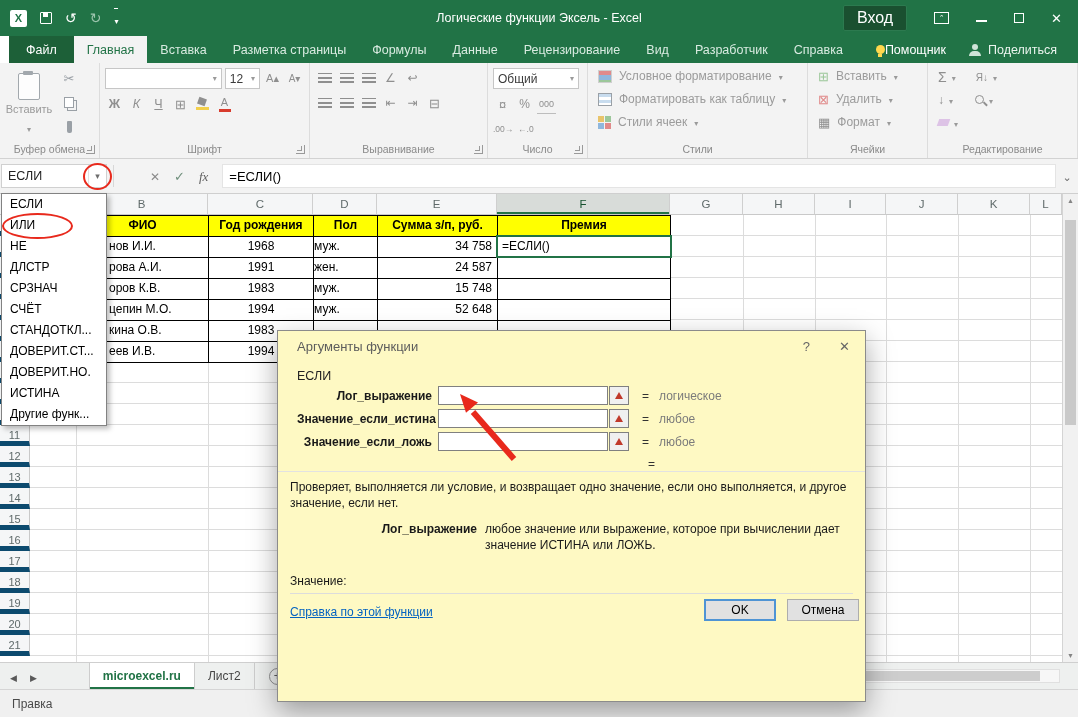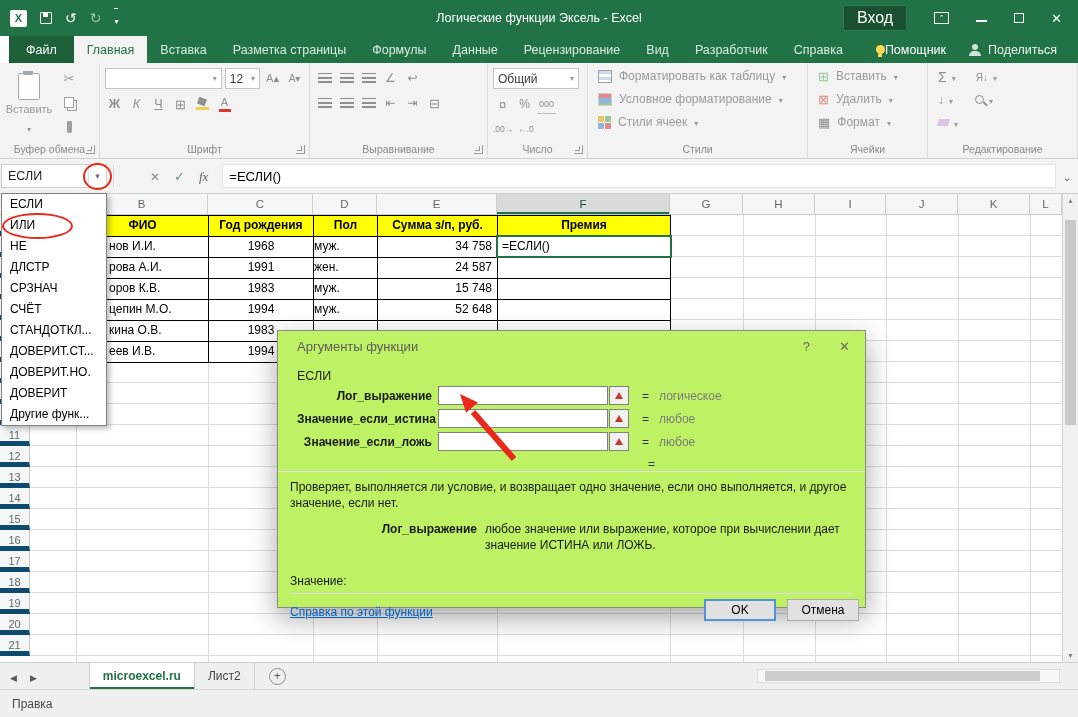--- a/index.html
+++ b/index.html
@@ -176,21 +176,21 @@
 .zplus::before{content:"+";font-size:13px;color:#555}
 .ztrack{width:110px;height:2px;background:#9d9d9d;position:relative;display:inline-block}
 .zthumb{position:absolute;left:50%;top:-6px;width:7px;height:14px;background:#f5f5f5;border:1px solid #8b8b8b;transform:translateX(-50%)}
 .zoomtxt{min-width:38px;text-align:right}
 
 
 .ndrop{position:absolute;left:1px;top:193px;width:106px;background:#fff;border:1px solid #828282;box-shadow:3px 3px 5px rgba(0,0,0,.25);z-index:30}
 .nd-item{height:21px;line-height:21px;padding-left:8px;font-size:12px;color:#000;white-space:nowrap;overflow:hidden}
 
 
-.dlg{position:absolute;left:277px;top:330px;width:589px;height:278px;background:#bef264;border:1px solid #8b8b8b;box-shadow:0 10px 26px rgba(0,0,0,.35);z-index:40;font-size:12px;color:#1a1a1a}
+.dlg{position:absolute;left:277px;top:330px;width:589px;height:372px;background:#fef9c3;border:1px solid #8b8b8b;box-shadow:0 10px 26px rgba(0,0,0,.35);z-index:40;font-size:12px;color:#1a1a1a}
 .dlg-title{position:absolute;left:0;top:0;right:0;height:30px;display:flex;align-items:center;padding:0 15px 0 19px}
 .dlg-titletxt{font-size:13px;color:#5c5c5c;flex:1}
 .dlg-help{margin-right:29px}
 .dlg-help::before{content:"?";font-size:13px;color:#666}
 .dlg-close::before{content:"✕";font-size:13px;color:#666}
 .dlg-func{position:absolute;left:19px;top:38px;font-size:12.5px;color:#222}
 .dlg-fields{position:absolute;left:19px;top:55px;right:10px}
 .drow{display:flex;align-items:center;height:19px;margin-bottom:4px}
 .dl{width:141px;text-align:right;font-weight:bold;font-size:12px;color:#1a1a1a;padding-right:6px;white-space:nowrap;overflow:hidden}
 .din{width:170px;height:19px;border:1px solid #808080;background:#fff;font-size:12px;padding:0 3px;font-family:"Liberation Sans",sans-serif}
@@ -365,27 +365,27 @@
       <div class="frow">
         <span class="sb i-decinc"></span>
         <span class="sb i-decdec"></span>
       </div>
       <span class="rg-label">Число</span>
       <span class="launcher"></span>
     </div>
 
     <div class="rgroup g-styles">
       <div class="stylerow">
+        <span class="i-condfmt"></span>
+        <span>Условное форматирование</span>
+        <span class="i-caret"></span>
+      </div>
+      <div class="stylerow">
         <span class="i-fmttable"></span>
         <span>Форматировать как таблицу</span>
-        <span class="i-caret"></span>
-      </div>
-      <div class="stylerow">
-        <span class="i-condfmt"></span>
-        <span>Условное форматирование</span>
         <span class="i-caret"></span>
       </div>
       <div class="stylerow">
         <span class="i-cellstyles"></span>
         <span>Стили ячеек</span>
         <span class="i-caret"></span>
       </div>
       <span class="rg-label">Стили</span>
     </div>
 
@@ -590,21 +590,21 @@
 
   <div class="nd-item">ЕСЛИ</div>
       <div class="nd-item">ИЛИ</div>
       <div class="nd-item">НЕ</div>
       <div class="nd-item">ДЛСТР</div>
       <div class="nd-item">СРЗНАЧ</div>
       <div class="nd-item">СЧЁТ</div>
       <div class="nd-item">СТАНДОТКЛ...</div>
       <div class="nd-item">ДОВЕРИТ.СТ...</div>
       <div class="nd-item">ДОВЕРИТ.НО.</div>
-      <div class="nd-item">ДОВЕРИТ</div>
+      <div class="nd-item">ИСТИНА</div>
       <div class="nd-item">Другие функ...</div>
     </div>
 
   <div class="dlg">
     <div class="dlg-title">
       <span class="dlg-titletxt">Аргументы функции</span>
       <span class="dlg-help"></span>
       <span class="dlg-close"></span>
     </div>
     <div class="dlg-func">ЕСЛИ</div>

